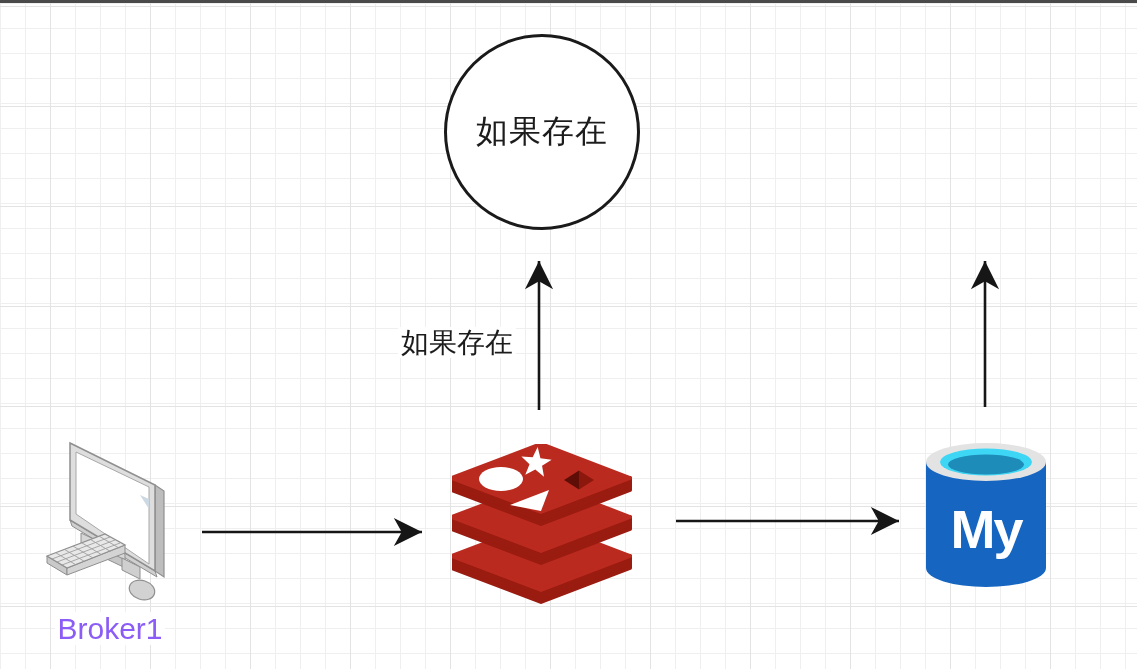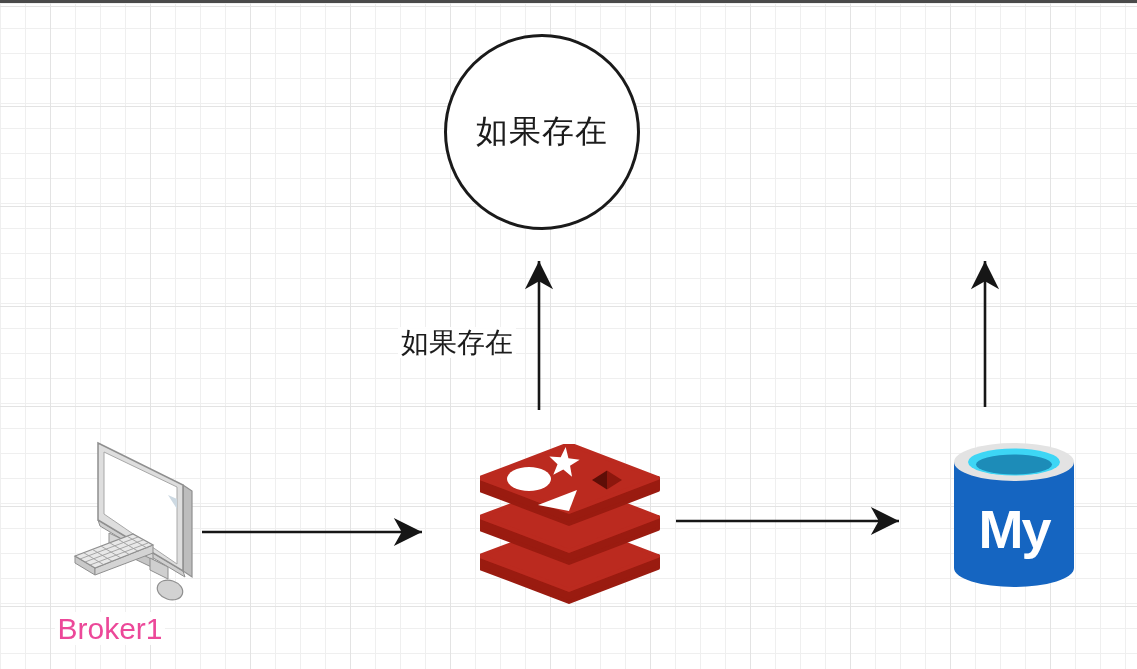--- a/index.html
+++ b/index.html
@@ -34,27 +34,27 @@
     font-size:32px;color:#1c1c1c;letter-spacing:1px;white-space:nowrap;
   }
   .circle-dup{left:444px;top:34px;}
   .circle-idem{left:890px;top:33px;}
   .edge-label{
     position:absolute;font-size:28px;color:#1c1c1c;white-space:nowrap;
   }
   .edge-label span{background:rgba(255,255,255,.92);padding:0 3px;text-align:center;}
   .lbl-if-exists{left:398px;top:324px;}
   .lbl-redis-missing{left:671px;top:421px;}
-  .icon-node{position:absolute;padding-left:28px;}
+  .icon-node{position:absolute;}
   .node-broker-icon{left:45px;top:438px;width:140px;height:170px;}
   .node-redis{left:452px;top:444px;width:180px;height:160px;}
   .node-mysql{left:925px;top:435px;width:122px;height:157px;}
   .broker-caption{
     position:absolute;left:35px;top:612px;width:150px;text-align:center;
-    font-size:30px;color:#ec4899;
+    font-size:30px;color:#8b5cf6;
   }
   .broker-caption span{background:rgba(255,255,255,.92);padding:0 2px;}
   svg{display:block;}
 </style>
 </head>
 <body>
 
 <div class="canvas">
 
   <div class="top-edge"></div>

